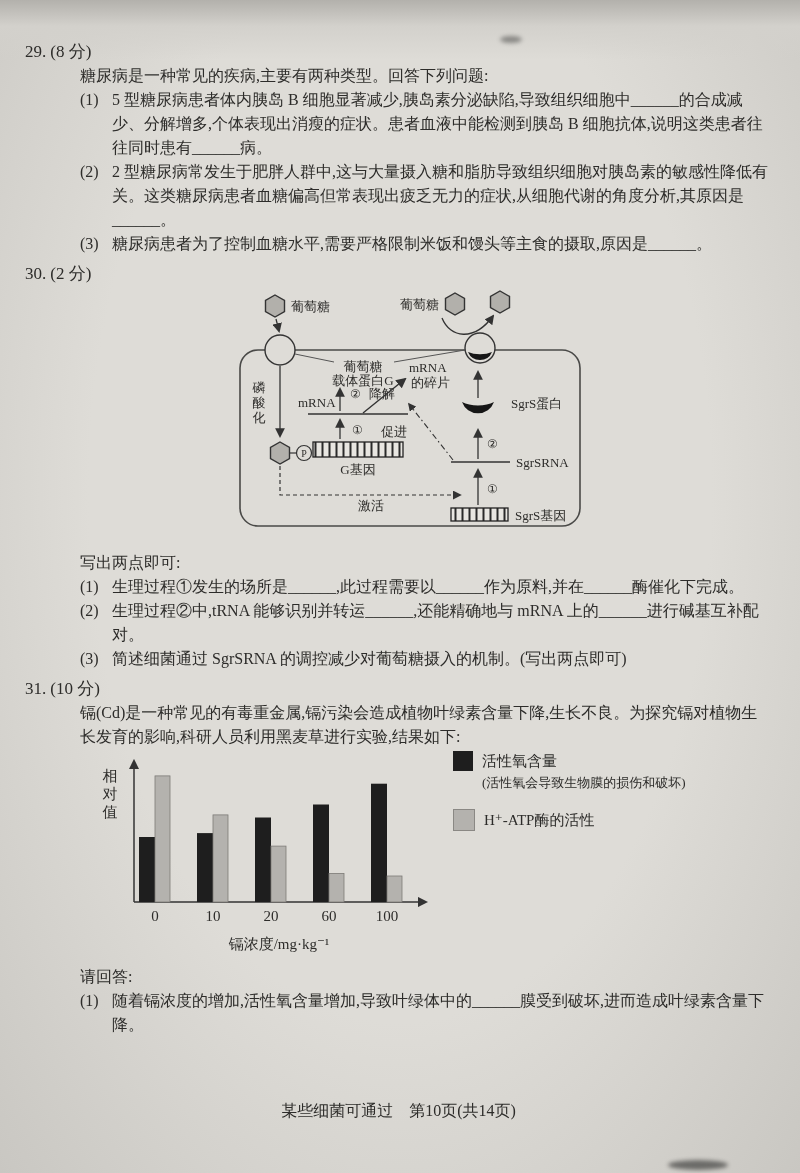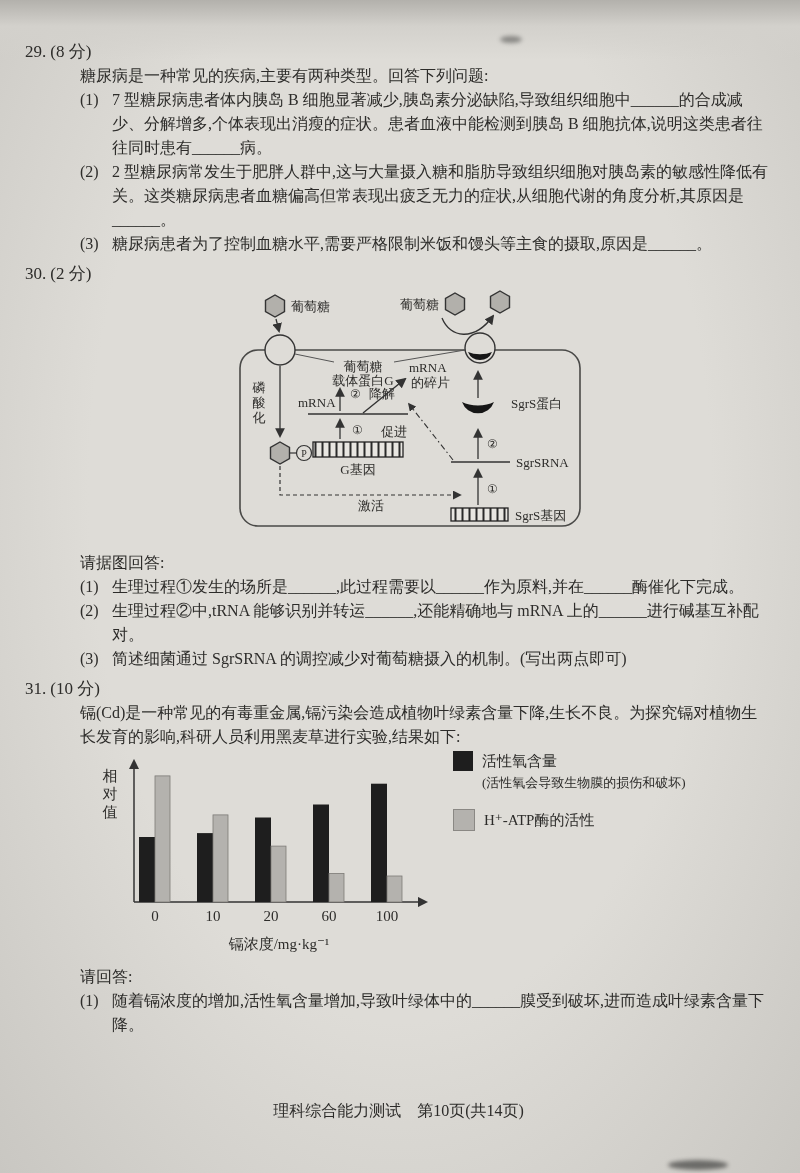--- a/index.html
+++ b/index.html
@@ -45,21 +45,21 @@
 
   <div class="q">
     <div class="q-head">
       <span>29.</span>
       <span>(8 分)</span>
     </div>
     <div class="q-body">
       <p>糖尿病是一种常见的疾病,主要有两种类型。回答下列问题:</p>
       <div class="item">
         <span class="item-label">(1)</span>
-        <p class="item-text">7 型糖尿病患者体内胰岛 B 细胞显著减少,胰岛素分泌缺陷,导致组织细胞中______的合成减少、分解增多,个体表现出消瘦的症状。患者血液中能检测到胰岛 B 细胞抗体,说明这类患者往往同时患有______病。</p>
+        <p class="item-text">5 型糖尿病患者体内胰岛 B 细胞显著减少,胰岛素分泌缺陷,导致组织细胞中______的合成减少、分解增多,个体表现出消瘦的症状。患者血液中能检测到胰岛 B 细胞抗体,说明这类患者往往同时患有______病。</p>
       </div>
       <div class="item">
         <span class="item-label">(2)</span>
         <p class="item-text">2 型糖尿病常发生于肥胖人群中,这与大量摄入糖和脂肪导致组织细胞对胰岛素的敏感性降低有关。这类糖尿病患者血糖偏高但常表现出疲乏无力的症状,从细胞代谢的角度分析,其原因是______。</p>
       </div>
       <div class="item">
         <span class="item-label">(3)</span>
         <p class="item-text">糖尿病患者为了控制血糖水平,需要严格限制米饭和馒头等主食的摄取,原因是______。</p>
       </div>
     </div>
@@ -138,21 +138,21 @@
           <text x="259" y="158" font-size="12">②</text>
           <line x1="223" y1="172" x2="282" y2="172" stroke="#333" stroke-width="1.4"></line>
           <text x="288" y="177" font-size="13">SgrSRNA</text>
           <line x1="250" y1="215" x2="250" y2="180" stroke="#333" stroke-width="1.3" marker-end="url(#arw)"></line>
           <text x="259" y="203" font-size="12">①</text>
           <rect x="223" y="218" width="57" height="13" fill="url(#hatch)" stroke="#222" stroke-width="1.3"></rect>
           <text x="287" y="230" font-size="13">SgrS基因</text>
         </svg>
       </div>
 
-      <p>请据图回答:</p>
+      <p>写出两点即可:</p>
       <div class="item">
         <span class="item-label">(1)</span>
         <p class="item-text">生理过程①发生的场所是______,此过程需要以______作为原料,并在______酶催化下完成。</p>
       </div>
       <div class="item">
         <span class="item-label">(2)</span>
         <p class="item-text">生理过程②中,tRNA 能够识别并转运______,还能精确地与 mRNA 上的______进行碱基互补配对。</p>
       </div>
       <div class="item">
         <span class="item-label">(3)</span>
@@ -223,17 +223,17 @@
       </div>
 
       <p>请回答:</p>
       <div class="item">
         <span class="item-label">(1)</span>
         <p class="item-text">随着镉浓度的增加,活性氧含量增加,导致叶绿体中的______膜受到破坏,进而造成叶绿素含量下降。</p>
       </div>
     </div>
   </div>
 
-  <div class="footer">理科综合能力测试　第10页(共14页)</div>
+  <div class="footer">某些细菌可通过　第10页(共14页)</div>
 
   <div class="smudge a"></div>
   <div class="smudge b"></div>
 </div>
 
 </body></html>

